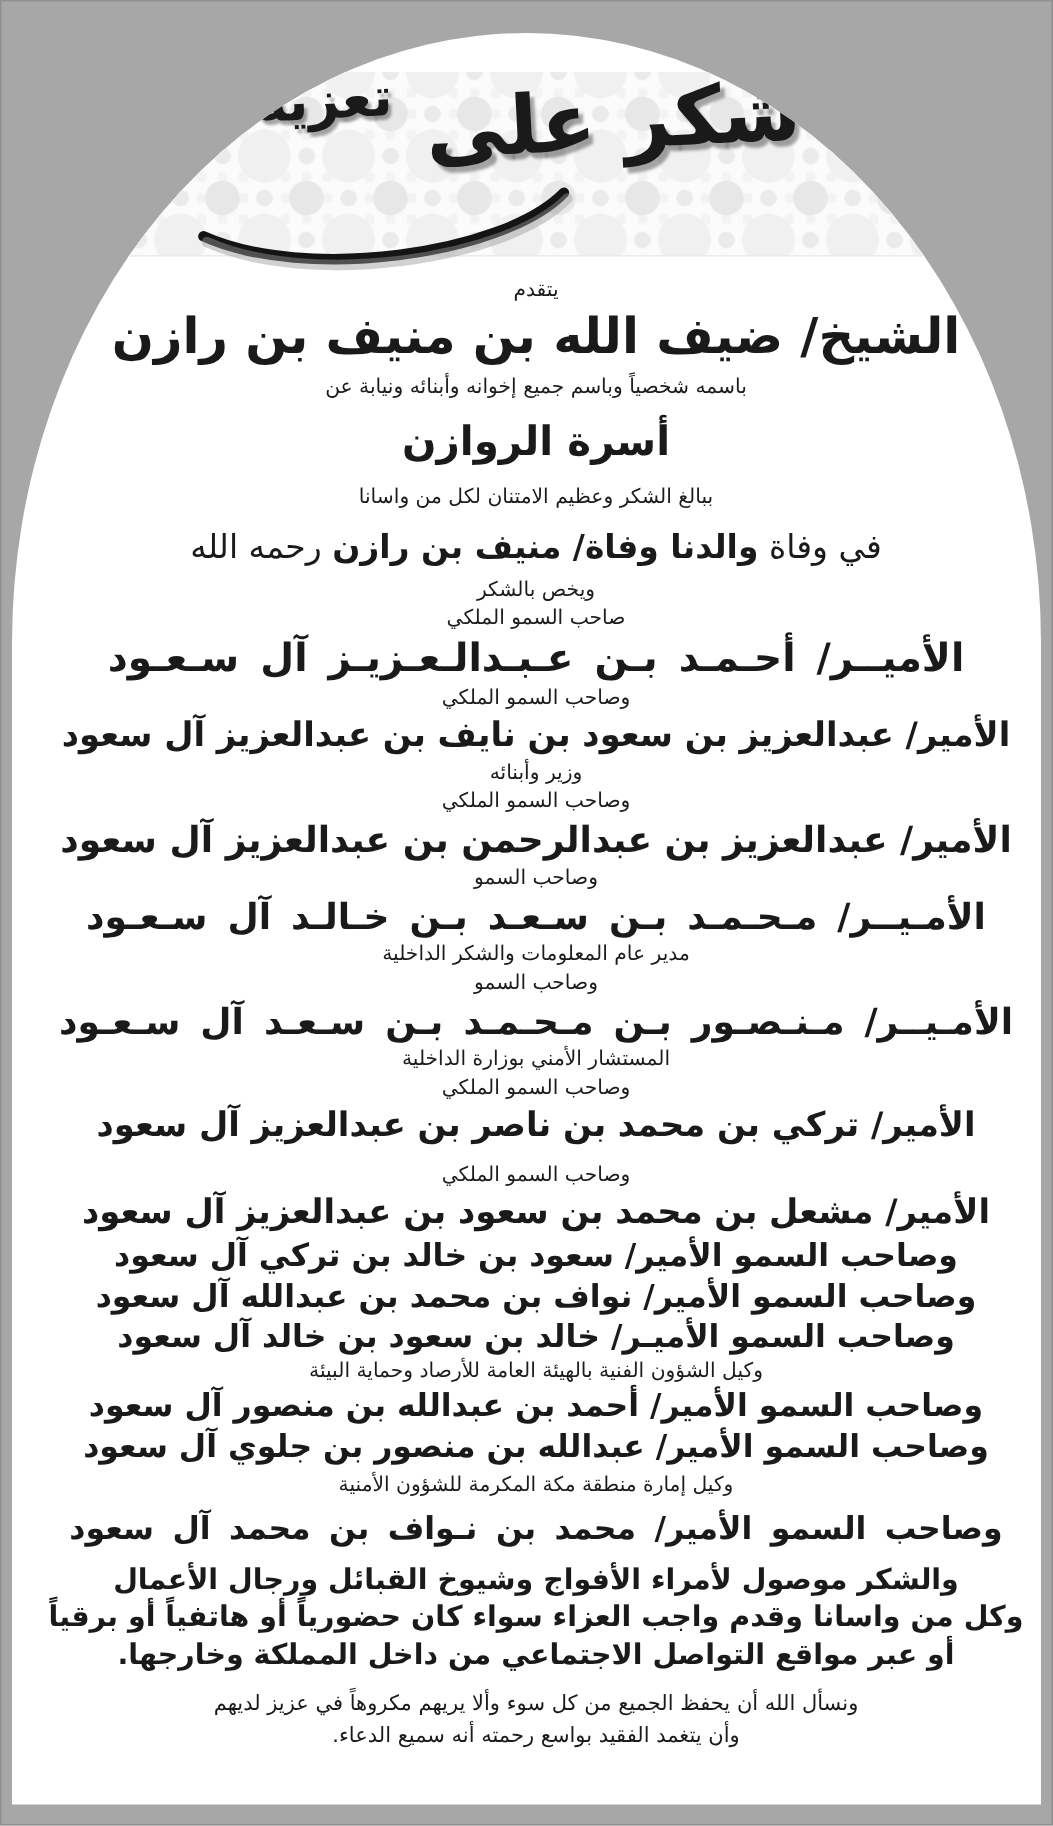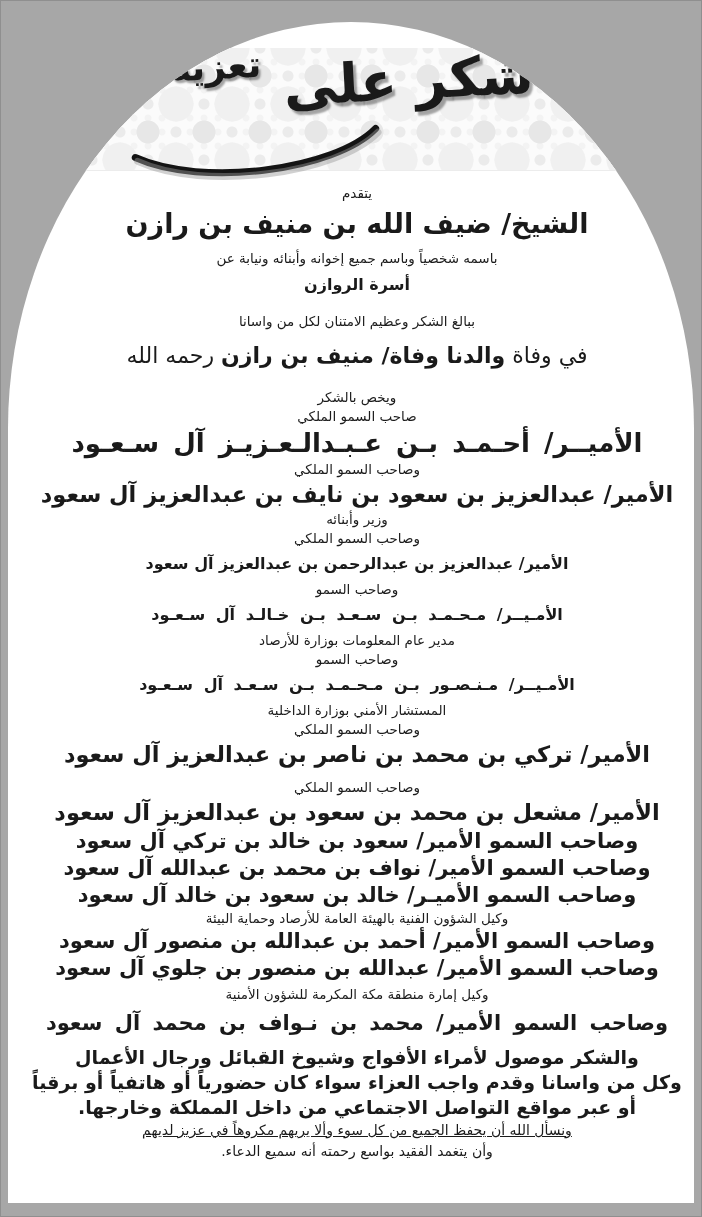--- a/index.html
+++ b/index.html
@@ -65,32 +65,32 @@
   }
   
   .content{
     position:relative;
     padding:162px 12px 0 24px;
     text-align:center;
   }
   .small{font-size:13.5px;line-height:19px;font-weight:400;color:#1c1c1c;}
   .s20{line-height:20px;}
   .n-xl{font-size:26px;line-height:34px;font-weight:700;}
-  .n-lg{font-size:16px;line-height:32px;font-weight:700;}
+  .n-lg{font-size:24px;line-height:32px;font-weight:700;}
   .n-md{font-size:22.5px;line-height:31px;font-weight:700;}
   .n-sm{font-size:21px;line-height:27px;font-weight:700;}
-  .presenter{font-size:27px;line-height:36px;font-weight:700;margin-top:3px;}
-  .family{font-size:16px;line-height:34px;font-weight:700;}
+  .presenter{font-size:33px;line-height:36px;font-weight:700;margin-top:3px;}
+  .family{font-size:27px;line-height:34px;font-weight:700;margin-top:10px;}
   .deceased{font-size:22px;line-height:32px;margin-top:9px;font-weight:400;}
   .deceased b{font-weight:700;}
   .closing-b{font-size:19px;line-height:25px;font-weight:700;}
   .closing-r{font-size:14px;line-height:21px;font-weight:400;}
-  .mt2{margin-top:16px;}.mt3{margin-top:3px;}.mt4{margin-top:4px;}
+  .mt2{margin-top:2px;}.mt3{margin-top:3px;}.mt4{margin-top:4px;}
   .mt6{margin-top:6px;}.mt8{margin-top:8px;}.mt9{margin-top:9px;}
-  .mt10{text-decoration:underline;}
+  .mt10{margin-top:10px;}
   .ws{word-spacing:5px;}
 </style>
 </head>
 <body>
 
 <div class="canvas">
   <div class="sheet">
 
     <div class="pattern-band"></div>
 
@@ -124,21 +124,21 @@
 
       <div class="small">وصاحب السمو الملكي</div>
       <div class="n-md">الأمير/ عبدالعزيز بن سعود بن نايف بن عبدالعزيز آل سعود</div>
       <div class="small">وزير وأبنائه</div>
 
       <div class="small">وصاحب السمو الملكي</div>
       <div class="n-lg">الأمير/ عبدالعزيز بن عبدالرحمن بن عبدالعزيز آل سعود</div>
 
       <div class="small">وصاحب السمو</div>
       <div class="n-lg ws">الأمـيــر/ مـحـمـد بـن سـعـد بـن خـالـد آل سـعـود</div>
-      <div class="small">مدير عام المعلومات بوزارة للأرصاد</div>
+      <div class="small">مدير عام المعلومات والشكر الداخلية</div>
 
       <div class="small">وصاحب السمو</div>
       <div class="n-lg ws">الأمـيــر/ مـنـصـور بـن مـحـمـد بـن سـعـد آل سـعـود</div>
       <div class="small">المستشار الأمني بوزارة الداخلية</div>
 
       <div class="small">وصاحب السمو الملكي</div>
       <div class="n-md">الأمير/ تركي بن محمد بن ناصر بن عبدالعزيز آل سعود</div>
 
       <div class="small mt8">وصاحب السمو الملكي</div>
       <div class="n-md">الأمير/ مشعل بن محمد بن سعود بن عبدالعزيز آل سعود</div>

